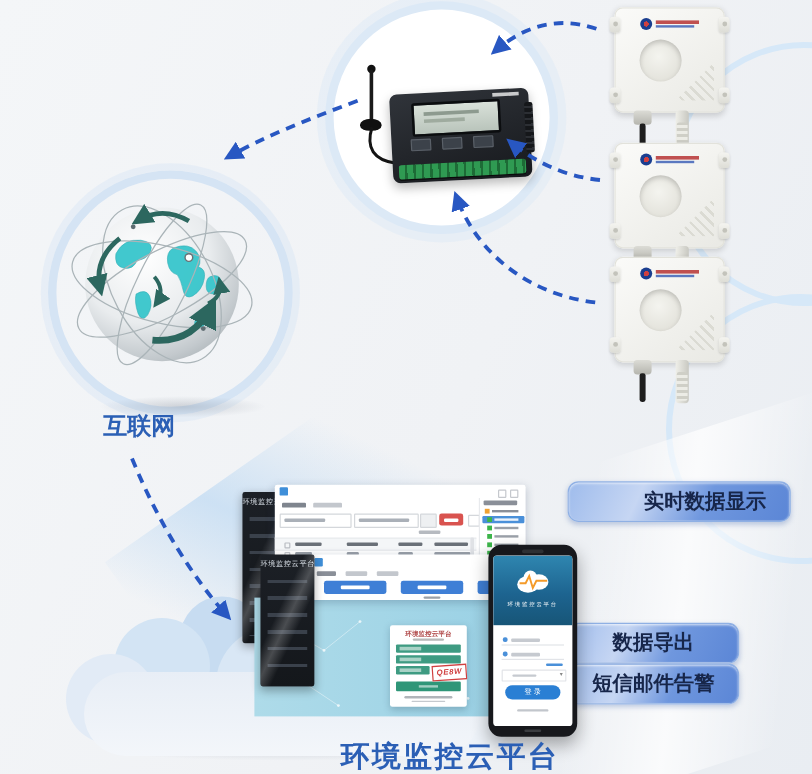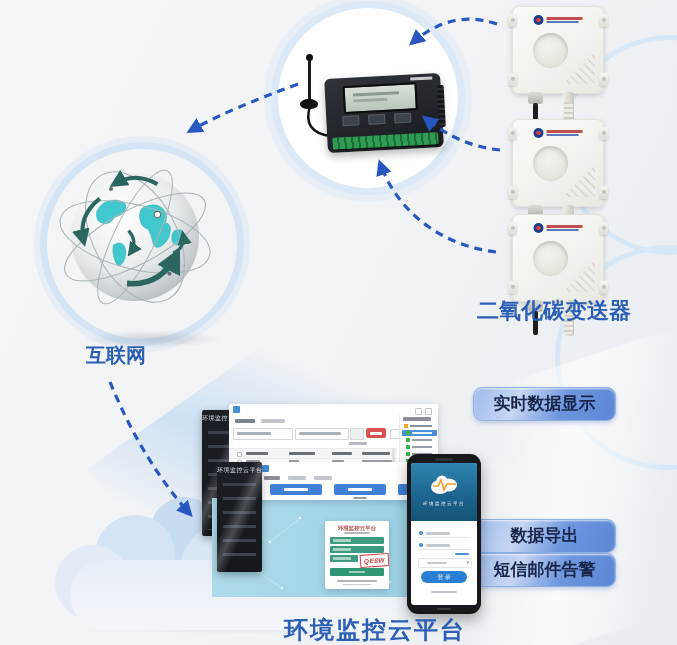--- a/index.html
+++ b/index.html
@@ -294,21 +294,20 @@
         </span>
       <span class="vent"></span>
       <span class="slits"></span>
     </div>
     <span class="gland"></span>
     <span class="cable"></span>
     <span class="probe">
         <i></i>
       </span>
   </div>
-  <div class="diagram-label" style="left:477px;top:296px;font-size:22px;">二氧化碳变送器</div>
 
   <div class="darkpanel" style="left:202px;top:410px;width:42px;height:126px;z-index:2;">
     <div class="dp-title">环境监控云平台</div>
     <div class="dp-menu"></div>
     <div class="sheen"></div>
   </div>
 
   <div class="whitepanel" style="left:229px;top:404px;width:209px;height:66px;z-index:3;">
     <span class="sq-icon" style="left:4px;top:2px;width:7px;height:7px;"></span>
     <span class="bar" style="right:6px;top:4px;width:5px;height:5px;border:1px solid #c5c8cd;"></span>
@@ -461,21 +460,21 @@
       <span class="ph-select">
           <span class="ph-bar" style="top:2.5px;width:20px;"></span>
           <span class="ph-caret">▾</span>
         </span>
       <div class="ph-btn">登 录</div>
       <span class="bar" style="left:20px;top:128px;width:26px;height:2px;background:#c2c6cc;"></span>
     </div>
     <span class="navbar"></span>
   </div>
 
-  <div class="pill" style="top:387px;">实时数据显示</div>
+  <div class="pill" style="top:401px;padding-left:43px;">实时数据显示</div>
   <div class="pill" style="top:519px;">数据导出</div>
   <div class="pill" style="top:553px;">短信邮件告警</div>
 
   <div class="diagram-label" style="left:284px;top:614px;font-size:24px;letter-spacing:2px;">环境监控云平台</div>
 
   <svg class="overlay-svg" width="677" height="645">
     <defs>
       <marker id="ah" viewBox="0 0 10 10" refX="7.5" refY="5" markerWidth="5" markerHeight="5" orient="auto">
         <path d="M0,0 L10,5 L0,10 z" fill="#2857c2"></path>
       </marker>

